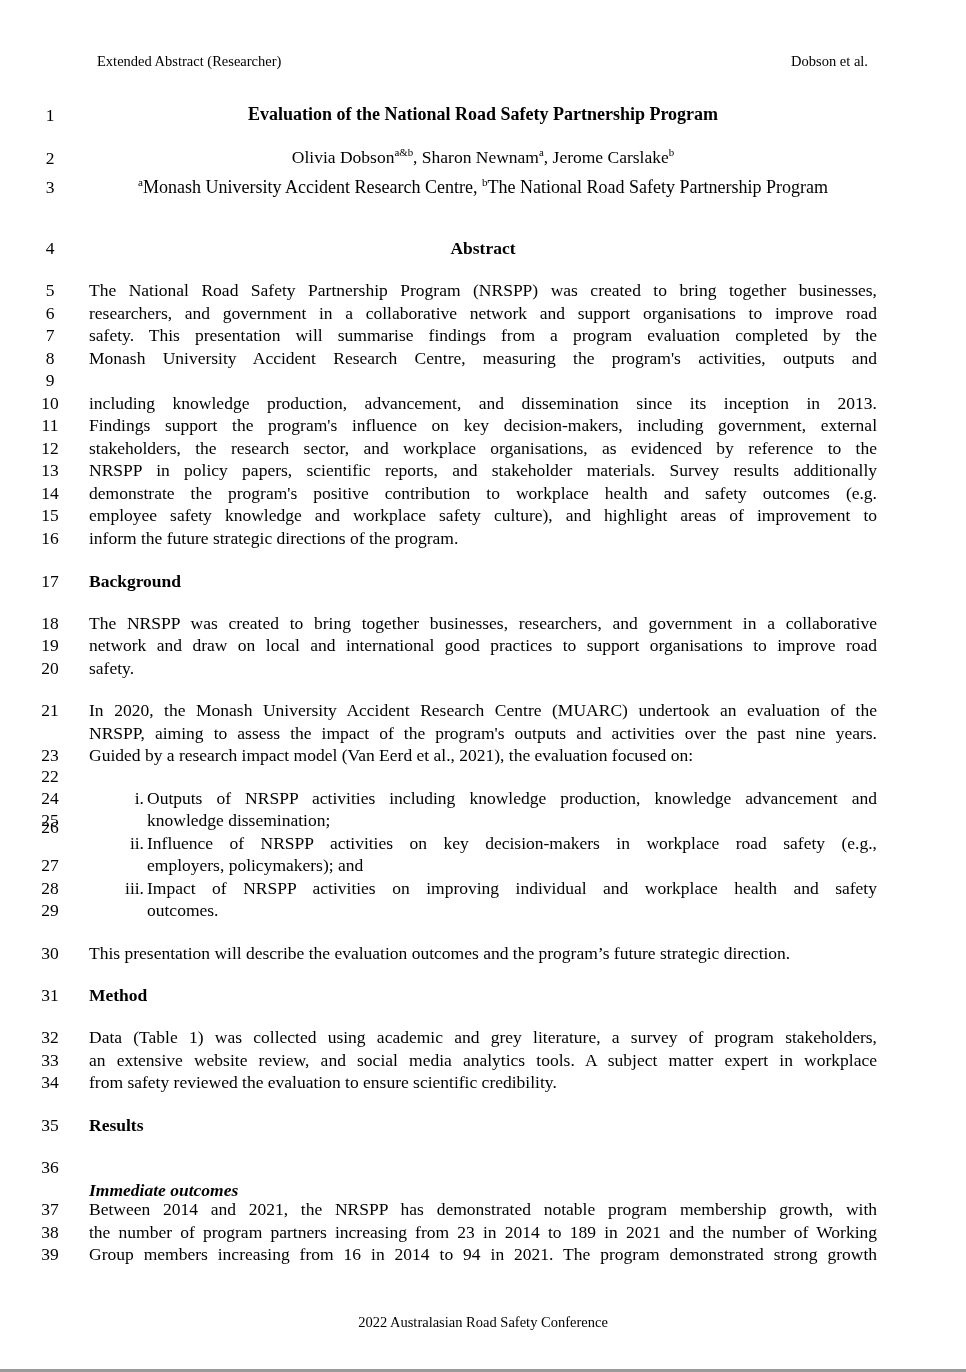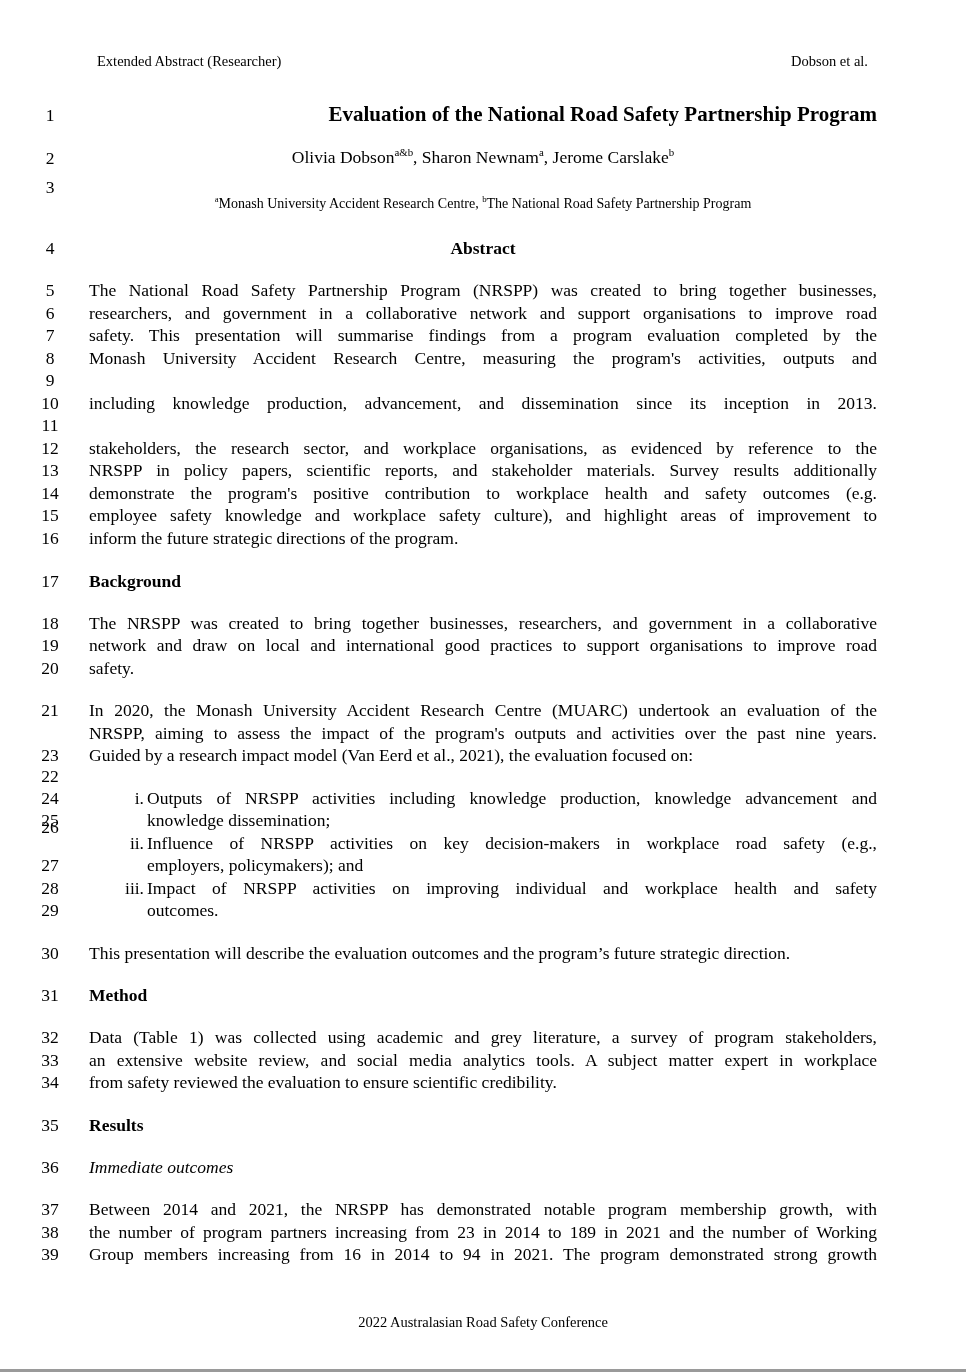--- a/index.html
+++ b/index.html
@@ -6,27 +6,27 @@
     body { width: 966px; height: 1372px; position: relative; overflow: hidden;
            font-family: "Liberation Serif", "DejaVu Serif", serif; color: #000; }
     .page { position: absolute; left: 0; top: 0; width: 966px; height: 1368px; }
     .bottom-rule { position: absolute; left: 0; top: 1369px; width: 966px; height: 3px; background: #9a9a9a; }
     .running-head { position: absolute; top: 53px; font-size: 14.5px; }
     .rh-left { left: 97px; }
     .rh-right { right: 98px; }
     .ln { position: absolute; left: 40px; width: 20px; text-align: center; font-size: 17.5px; line-height: 22.5px; }
     .line { position: absolute; left: 89px; width: 788px; font-size: 17.5px; line-height: 22.5px; white-space: nowrap; }
     .justify { text-align: justify; text-align-last: justify; }
-    .title { position: absolute; left: 89px; width: 788px; top: 100px; text-align: right; font-weight: bold; font-size: 21px; line-height: 28px; }
+    .title { position: absolute; left: 89px; width: 788px; top: 100px; text-align: center; font-weight: bold; font-size: 18px; line-height: 28px; }
     .authors { position: absolute; left: 89px; width: 788px; top: 145px; text-align: center; font-size: 17.5px; line-height: 24px; }
-    .affil { position: absolute; left: 89px; width: 788px; top: 177px; text-align: center; font-size: 14px; line-height: 20px; margin-top: 17px; }
+    .affil { position: absolute; left: 89px; width: 788px; top: 177px; text-align: center; font-size: 18px; line-height: 20px; }
     .center { text-align: center; }
     sup { font-size: 0.62em; line-height: 0; vertical-align: super; }
     .h { font-weight: bold; }
-    .hi { font-weight: normal; font-style: italic; }
+    .hi { font-weight: bold; font-style: italic; margin-top: 23px; }
     .list-num { position: absolute; left: 116px; width: 28px; text-align: right; font-size: 17.5px; line-height: 22.5px; }
     .list-line { position: absolute; left: 147px; width: 730px; font-size: 17.5px; line-height: 22.5px; white-space: nowrap; }
     .footer { position: absolute; left: 0; width: 966px; text-align: center; font-size: 14.5px; line-height: 18px; }
   </style>
 </head>
 <body>
 
 <div class="page">
 
   <div class="running-head rh-left">Extended Abstract (Researcher)</div>
@@ -81,20 +81,21 @@
   </div>
 
   <div class="affil"><sup>a</sup><span>Monash University Accident Research Centre</span>, <sup>b</sup><span>The National Road Safety Partnership Program</span></div>
 
   <div class="line center h" style="top:237px">Abstract</div>
   <div class="line justify" style="top:279px">The National Road Safety Partnership Program (NRSPP) was created to bring together businesses,</div>
   <div class="line justify" style="top:302px">researchers, and government in a collaborative network and support organisations to improve road</div>
   <div class="line justify" style="top:324px">safety. This presentation will summarise findings from a program evaluation completed by the</div>
   <div class="line justify" style="top:347px">Monash University Accident Research Centre, measuring the program's activities, outputs and</div>
   <div class="line justify" style="top:392px">including knowledge production, advancement, and dissemination since its inception in 2013.</div>
+  <div class="line justify" style="top:414px">Findings support the program's influence on key decision-makers, including government, external</div>
   <div class="line justify" style="top:437px">stakeholders, the research sector, and workplace organisations, as evidenced by reference to the</div>
   <div class="line justify" style="top:459px">NRSPP in policy papers, scientific reports, and stakeholder materials. Survey results additionally</div>
   <div class="line justify" style="top:482px">demonstrate the program's positive contribution to workplace health and safety outcomes (e.g.</div>
   <div class="line justify" style="top:504px">employee safety knowledge and workplace safety culture), and highlight areas of improvement to</div>
   <div class="line" style="top:527px">inform the future strategic directions of the program.</div>
 
   <div class="line h" style="top:570px">Background</div>
   <div class="line justify" style="top:612px">The NRSPP was created to bring together businesses, researchers, and government in a collaborative</div>
   <div class="line justify" style="top:634px">network and draw on local and international good practices to support organisations to improve road</div>
   <div class="line" style="top:657px">safety.</div>

